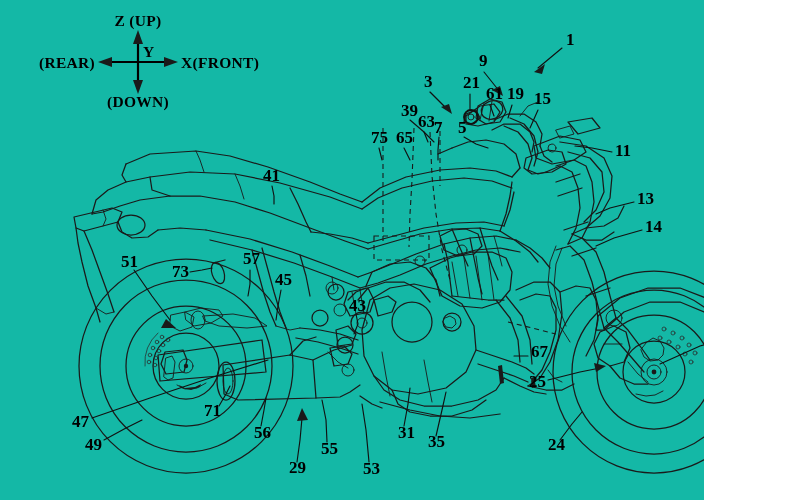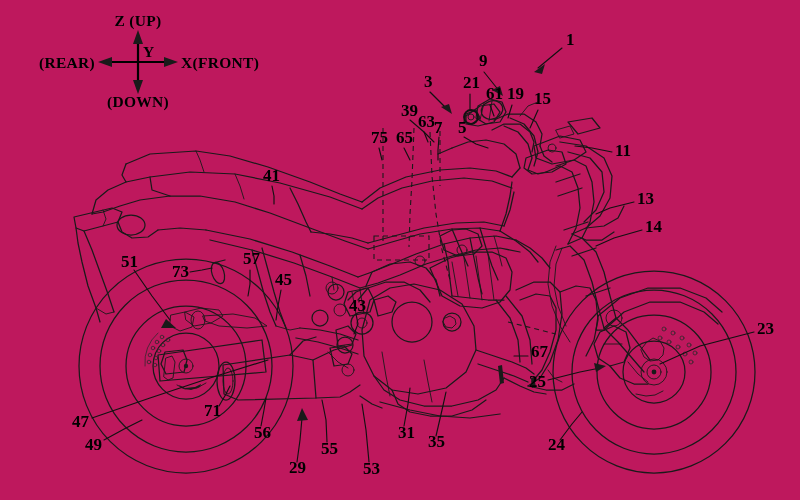--- a/index.html
+++ b/index.html
@@ -6,23 +6,23 @@
   html, body {
     margin: 0;
     padding: 0;
     background: #ffffff;
   }
   body {
     font-family: "Liberation Serif", serif;
   }
   #page {
     position: relative;
-    width: 800px;
+    width: 704px;
     height: 500px;
-    background: #be185d;
+    background: #14b8a6;
     overflow: hidden;
   }
   #page svg {
     position: absolute;
     left: 0;
     top: 0;
     width: 800px;
     height: 500px;
   }
   .ln {

